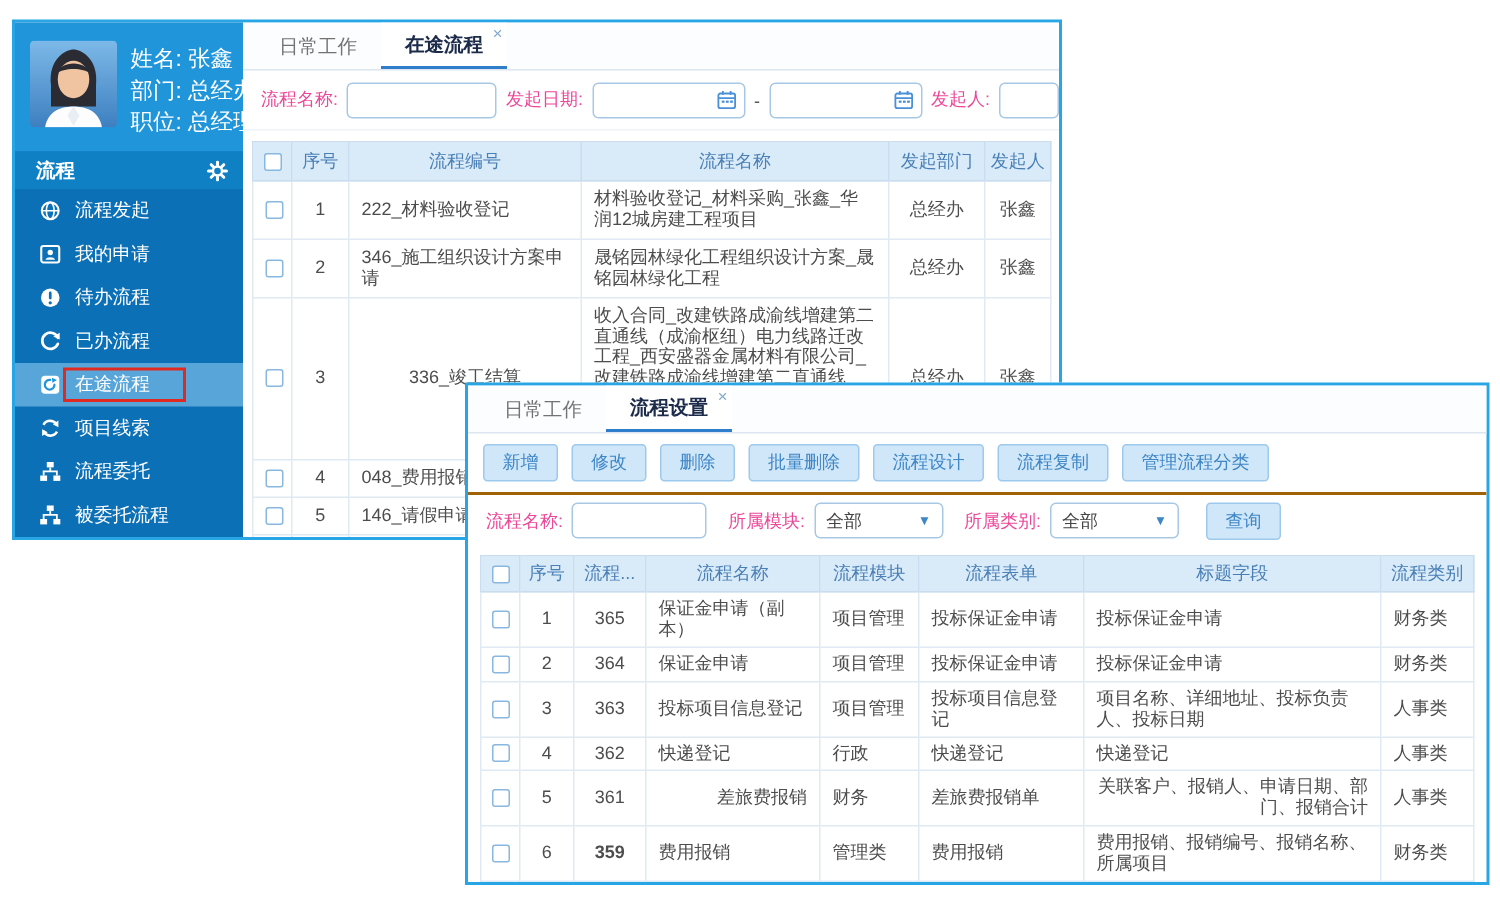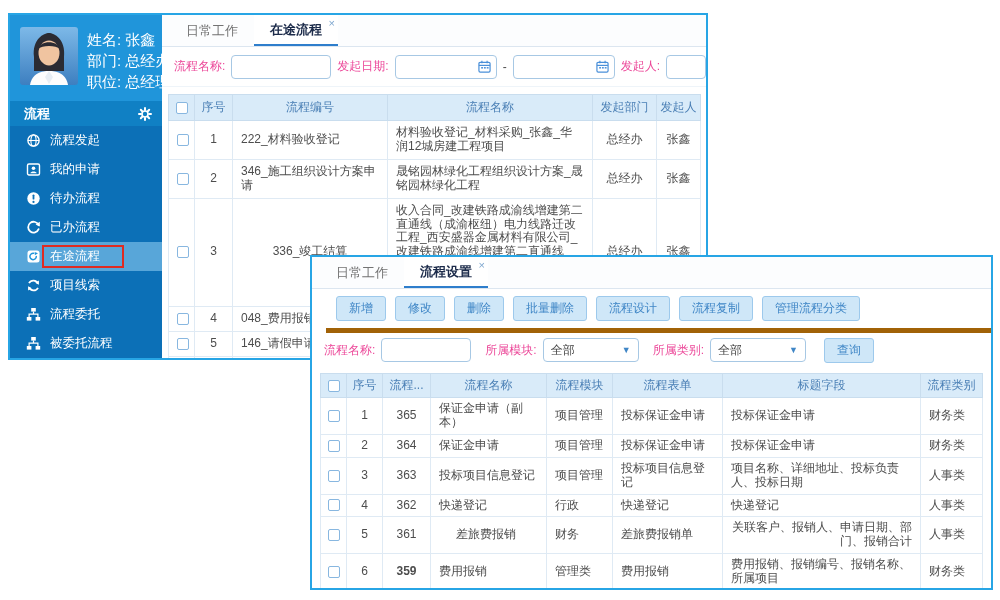--- a/index.html
+++ b/index.html
@@ -31,25 +31,25 @@
 
   
   .srow { display:flex; align-items:center; padding:0 12px; gap:6px; white-space:nowrap; overflow:hidden; }
   .win1 .srow { height:40px; flex:0 0 40px; border-bottom:1px solid #eef4f9; }
   .win2 .srow { height:34px; flex:0 0 34px; }
   .srow label { color:#ec4899; }
   .txt { height:24px; border:1px solid #a7c8e4; border-radius:4px; background:#fff; outline:none; padding:0 6px; font-family:inherit; font-size:12px; }
   .w100 { width:100px; } .w90 { width:90px; }
   .dateinput { height:24px; width:102px; border:1px solid #a7c8e4; border-radius:4px; background:#fff; display:inline-flex; align-items:center; justify-content:flex-end; padding:0 5px; flex:0 0 102px; }
   .person { flex:1 1 60px; min-width:40px; }
-  .selectbox { height:24px; width:96px; border:1px solid #a7c8e4; border-radius:4px; background:#fff; display:inline-flex; align-items:center; justify-content:space-between; padding:0 7px; color:#444; cursor:pointer; }
+  .selectbox { height:24px; width:86px; border:1px solid #a7c8e4; border-radius:4px; background:#fff; display:inline-flex; align-items:center; justify-content:space-between; padding:0 7px; color:#444; cursor:pointer; }
   .caret { color:#3f86c6; font-size:9px; }
 
   
-  .toolbar { display:flex; gap:9px; padding:7px 10px 7px 10px; border-bottom:5px solid #a16207; flex:0 0 auto;margin-left:14px; }
+  .toolbar { display:flex; gap:9px; padding:7px 10px 7px 10px; border-bottom:2px solid #a16207; flex:0 0 auto; }
   .btn { background:#cfe7f8; color:#3f86c6; border:1px solid #9dc9ec; border-radius:3px; padding:5px 12px; font-size:12px; font-family:inherit; cursor:pointer; line-height:13px; }
 
   
   .main { flex:1; display:flex; flex-direction:column; min-width:0; }
   table { border-collapse:collapse; table-layout:fixed; font-size:12px; }
   .win1 table { margin:7px 6px 0 6px; width:532px; }
   .win2 table { margin:6px 8px 0 8px; width:662px; }
   th { background:#d9ebf9; color:#4a7fb5; font-weight:normal; border:1px solid #c9ddee; height:26px; text-align:center; }
   .win2 th { height:24px; }
   td { border:1px solid #dfeaf4; padding:4px 8px; line-height:1.16; vertical-align:middle; color:#4d4d4d; }
@@ -411,21 +411,21 @@
             <td style="text-align: left;">快递登记</td>
             <td style="text-align: left;">行政</td>
             <td style="text-align: left;">快递登记</td>
             <td class="break" style="text-align: left;">快递登记</td>
             <td style="text-align: left;">人事类</td>
           </tr>
           <tr>
             <td class="cb-cell"><span class="cb"></span></td>
             <td style="text-align: center;">5</td>
             <td style="text-align: center;">361</td>
-            <td style="text-align: left; padding-left: 25px;">差旅费报销</td>
+            <td style="text-align: right; padding-left: 25px;">差旅费报销</td>
             <td style="text-align: left;">财务</td>
             <td style="text-align: left;">差旅费报销单</td>
             <td class="break" style="text-align: right;">关联客户、报销人、申请日期、部门、报销合计</td>
             <td style="text-align: left;">人事类</td>
           </tr>
           <tr>
             <td class="cb-cell"><span class="cb"></span></td>
             <td style="text-align: center;">6</td>
             <td style="text-align: center; font-weight: bold;">359</td>
             <td style="text-align: left;">费用报销</td>

